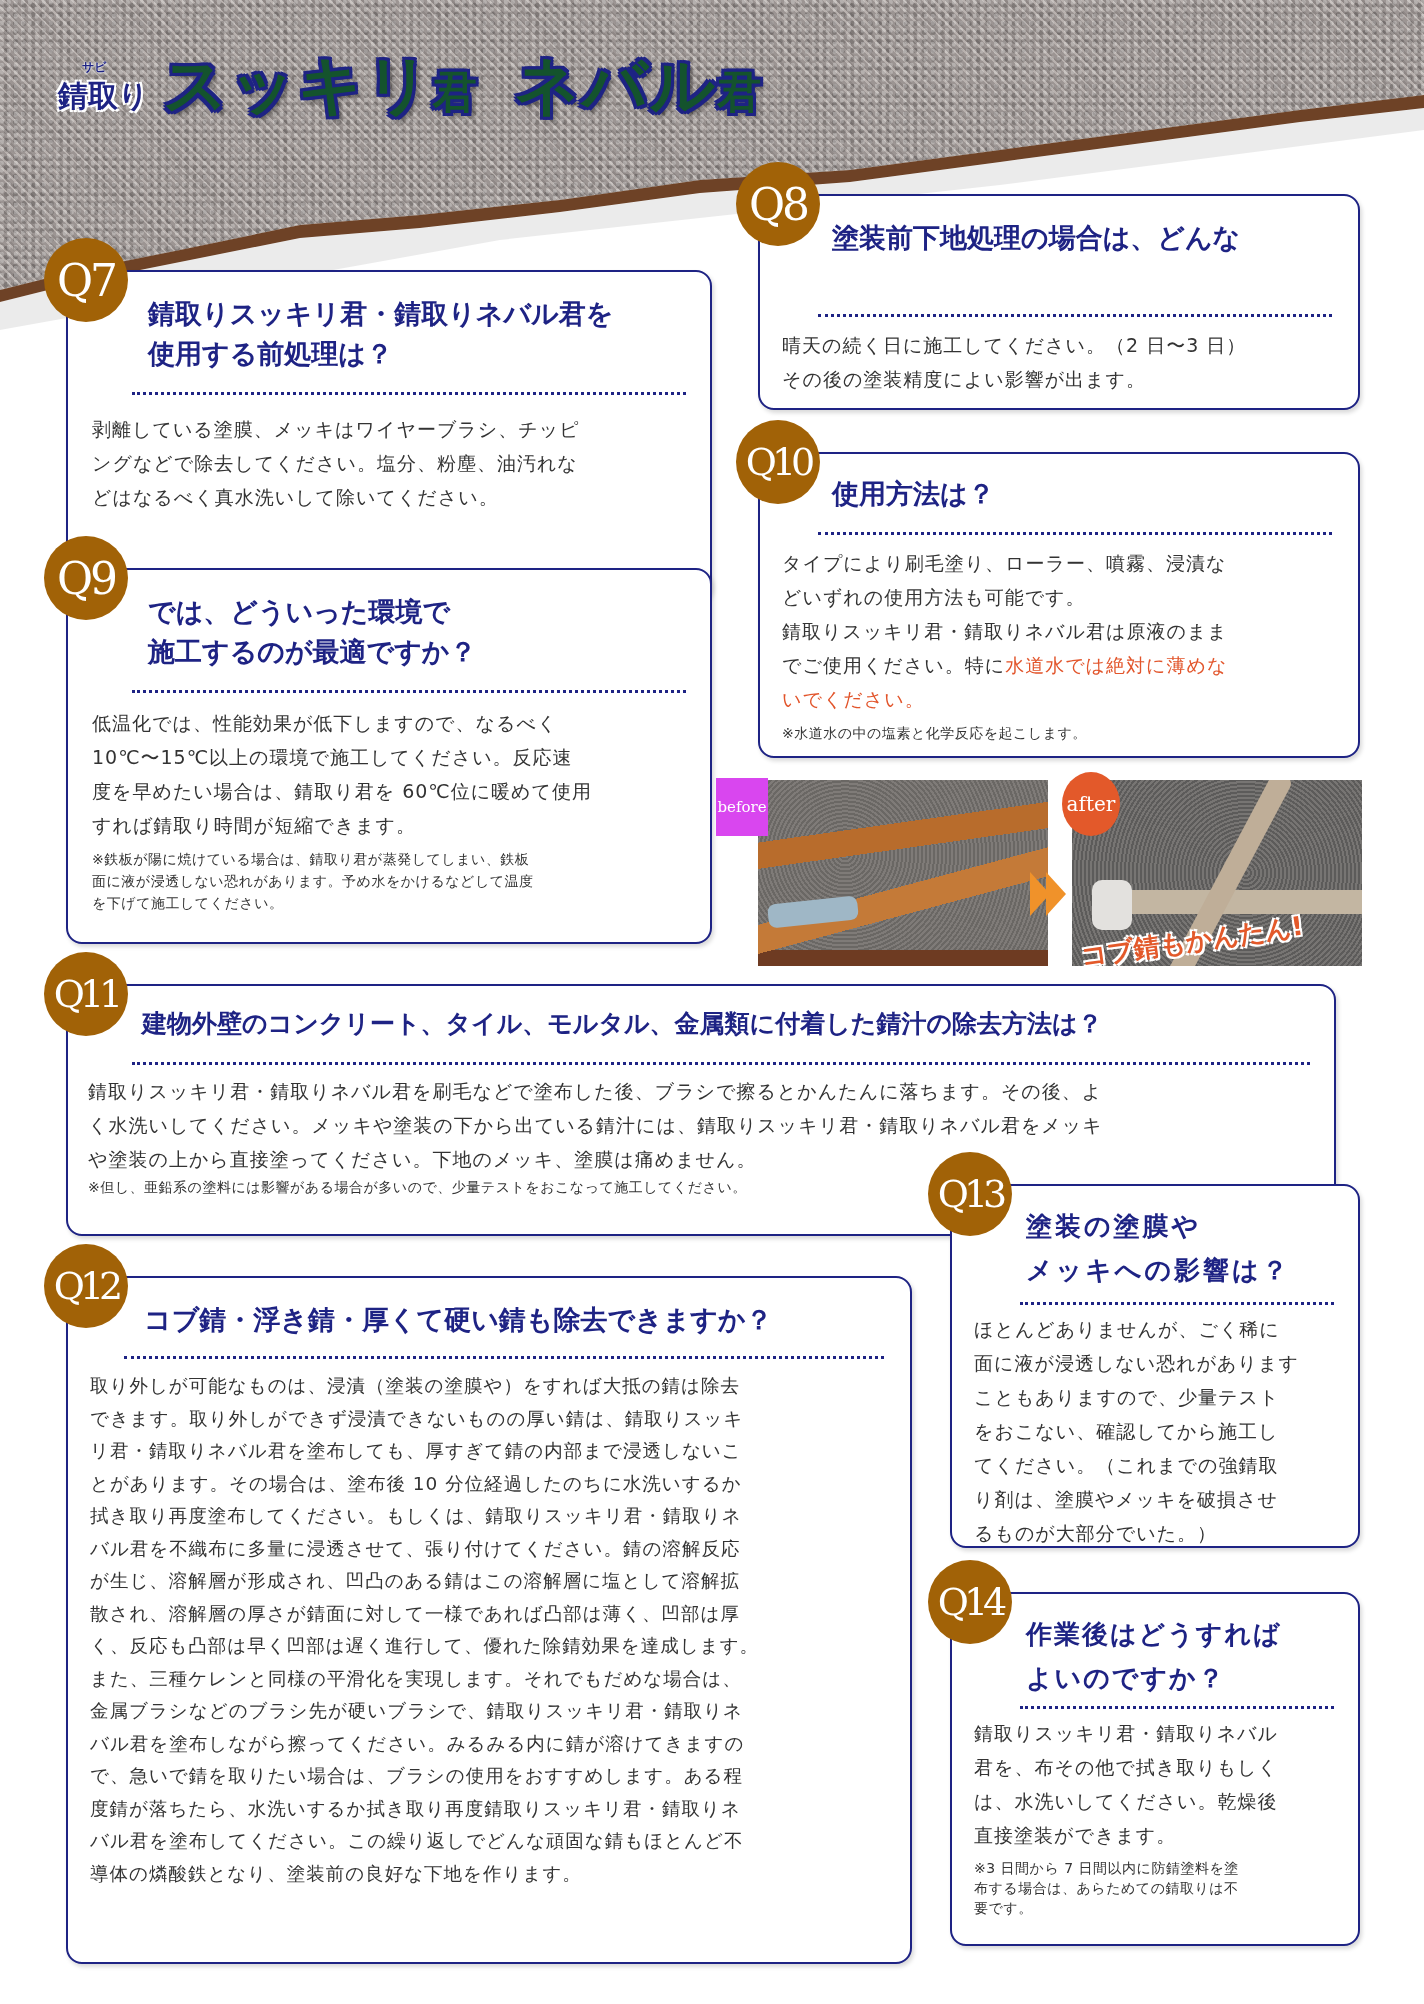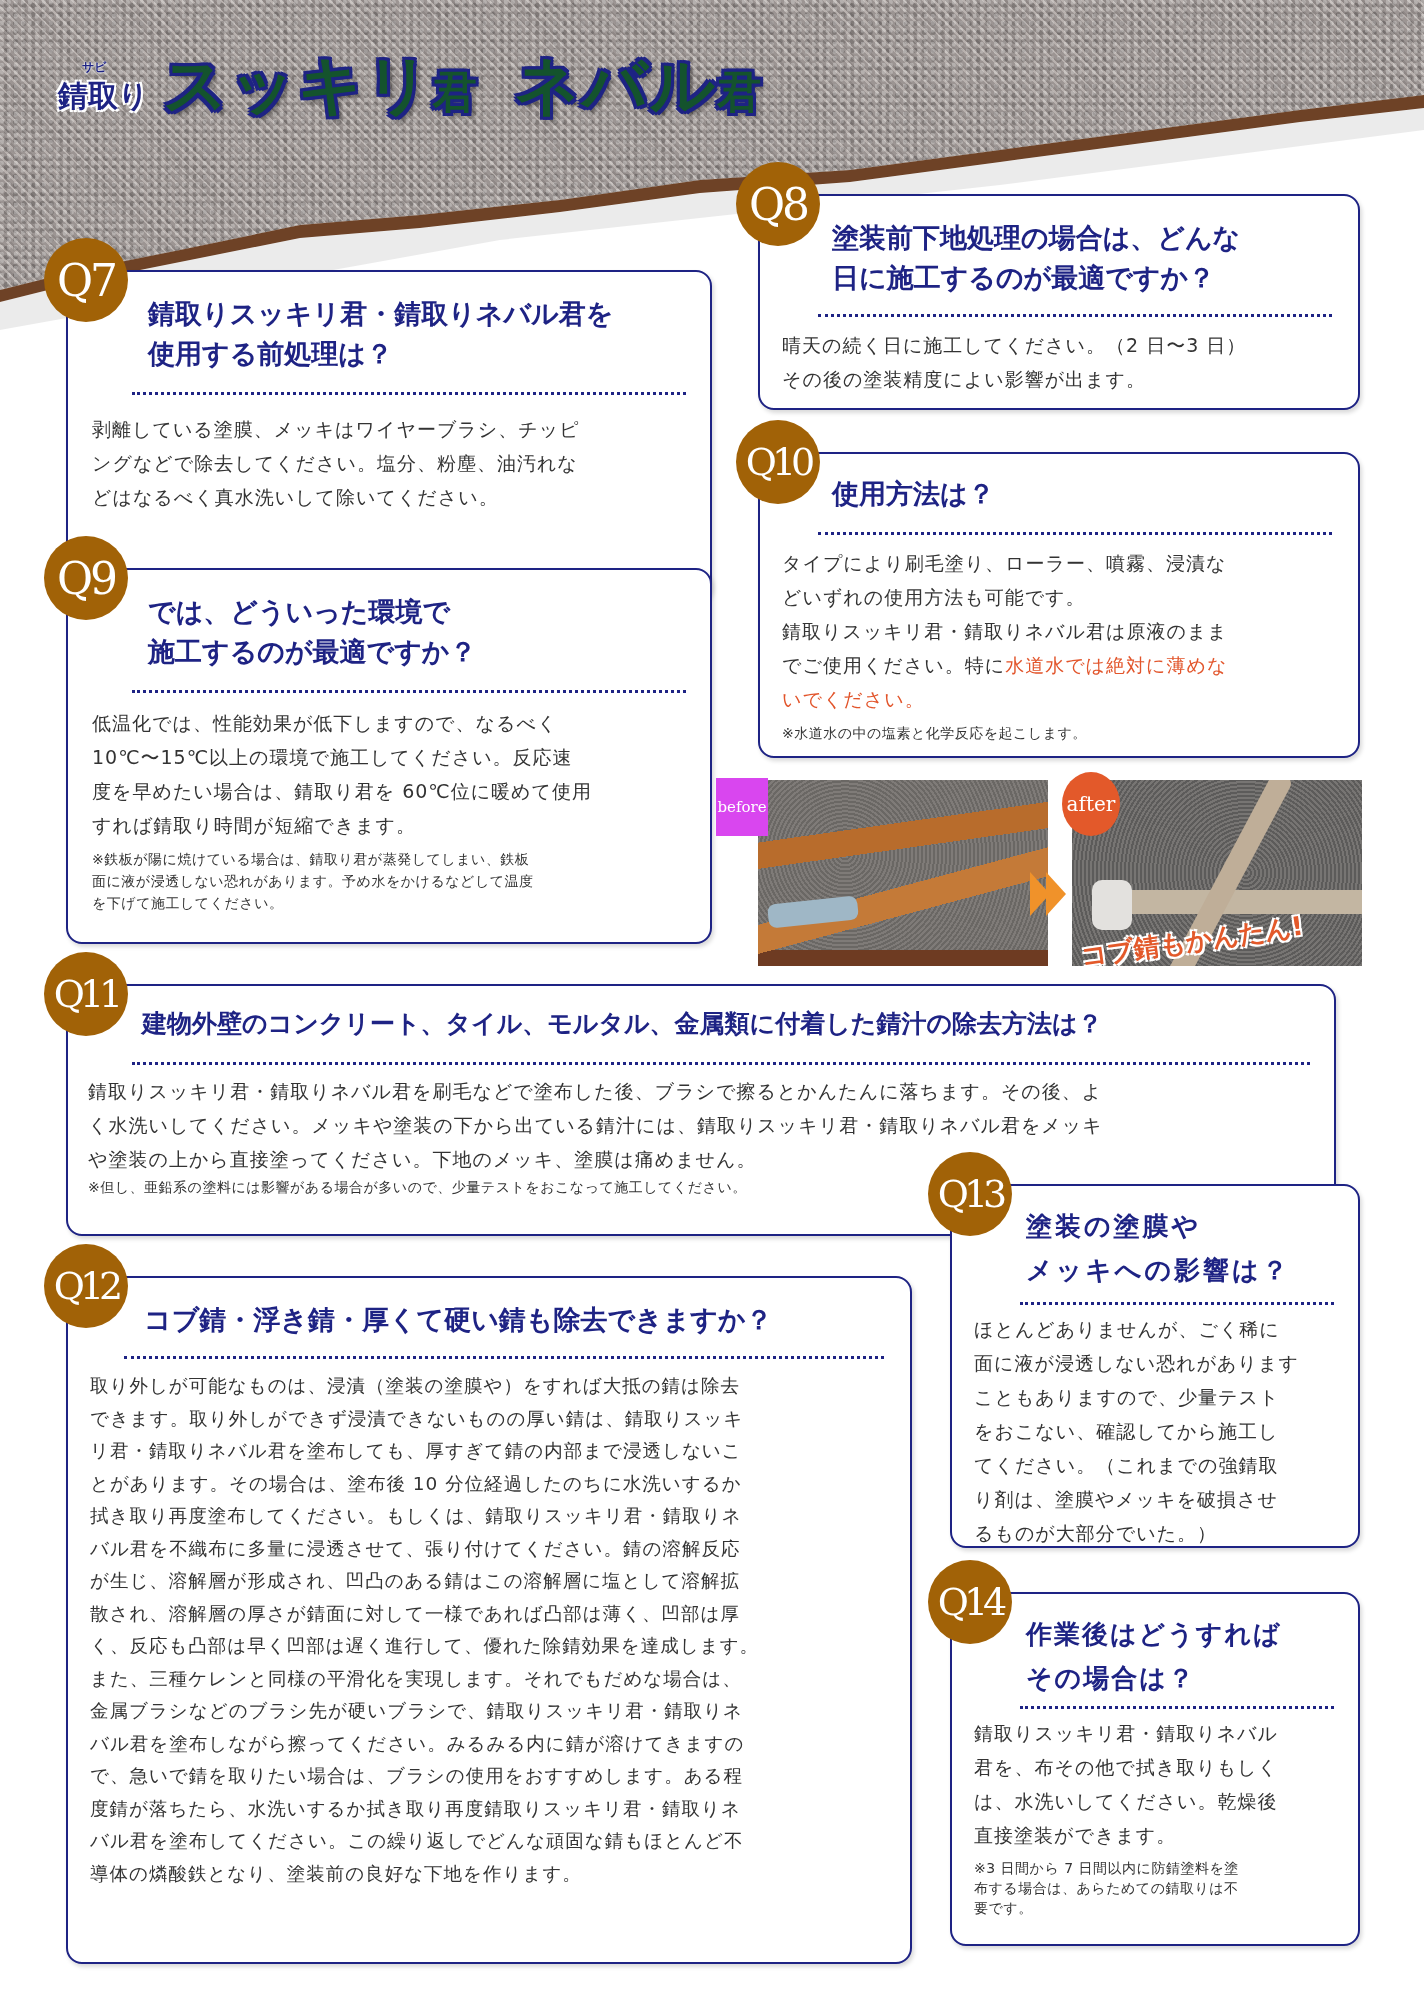--- a/index.html
+++ b/index.html
@@ -111,21 +111,20 @@
     <div>剥離している塗膜、メッキはワイヤーブラシ、チッピ</div>
     <div>ングなどで除去してください。塩分、粉塵、油汚れな</div>
     <div>どはなるべく真水洗いして除いてください。</div>
   </div>
 </div>
 
 <div class="qa" style="left:758px; top:194px; width:602px; height:216px;">
   <div class="qa-badge">Q8</div>
   <div class="qa-title" style="left:72px; top:22px;">
     <div>塗装前下地処理の場合は、どんな</div>
-    <div>日に施工するのが最適ですか？</div>
   </div>
   <div class="qa-divider" style="left:58px; right:26px; top:118px;"></div>
   <div class="qa-body" style="left:22px; top:132px;">
     <div>晴天の続く日に施工してください。（2 日〜3 日）</div>
     <div>その後の塗装精度によい影響が出ます。</div>
   </div>
 </div>
 
 <div class="qa" style="left:66px; top:568px; width:646px; height:376px;">
   <div class="qa-badge">Q9</div>
@@ -234,21 +233,21 @@
     <div>てください。（これまでの強錆取</div>
     <div>り剤は、塗膜やメッキを破損させ</div>
     <div>るものが大部分でいた。）</div>
   </div>
 </div>
 
 <div class="qa" style="left:950px; top:1592px; width:410px; height:354px;">
   <div class="qa-badge wide">Q14</div>
   <div class="qa-title" style="left:74px; top:18px; font-size:26px; line-height:44px; letter-spacing:2px;">
     <div>作業後はどうすれば</div>
-    <div>その場合は？</div>
+    <div>よいのですか？</div>
   </div>
   <div class="qa-divider" style="left:68px; right:24px; top:112px;"></div>
   <div class="qa-body" style="left:22px; top:122px;">
     <div>錆取りスッキリ君・錆取りネバル</div>
     <div>君を、布その他で拭き取りもしく</div>
     <div>は、水洗いしてください。乾燥後</div>
     <div>直接塗装ができます。</div>
     <div class="qa-note" style="line-height:20px;">
       <div>※3 日間から 7 日間以内に防錆塗料を塗</div>
       <div>布する場合は、あらためての錆取りは不</div>

